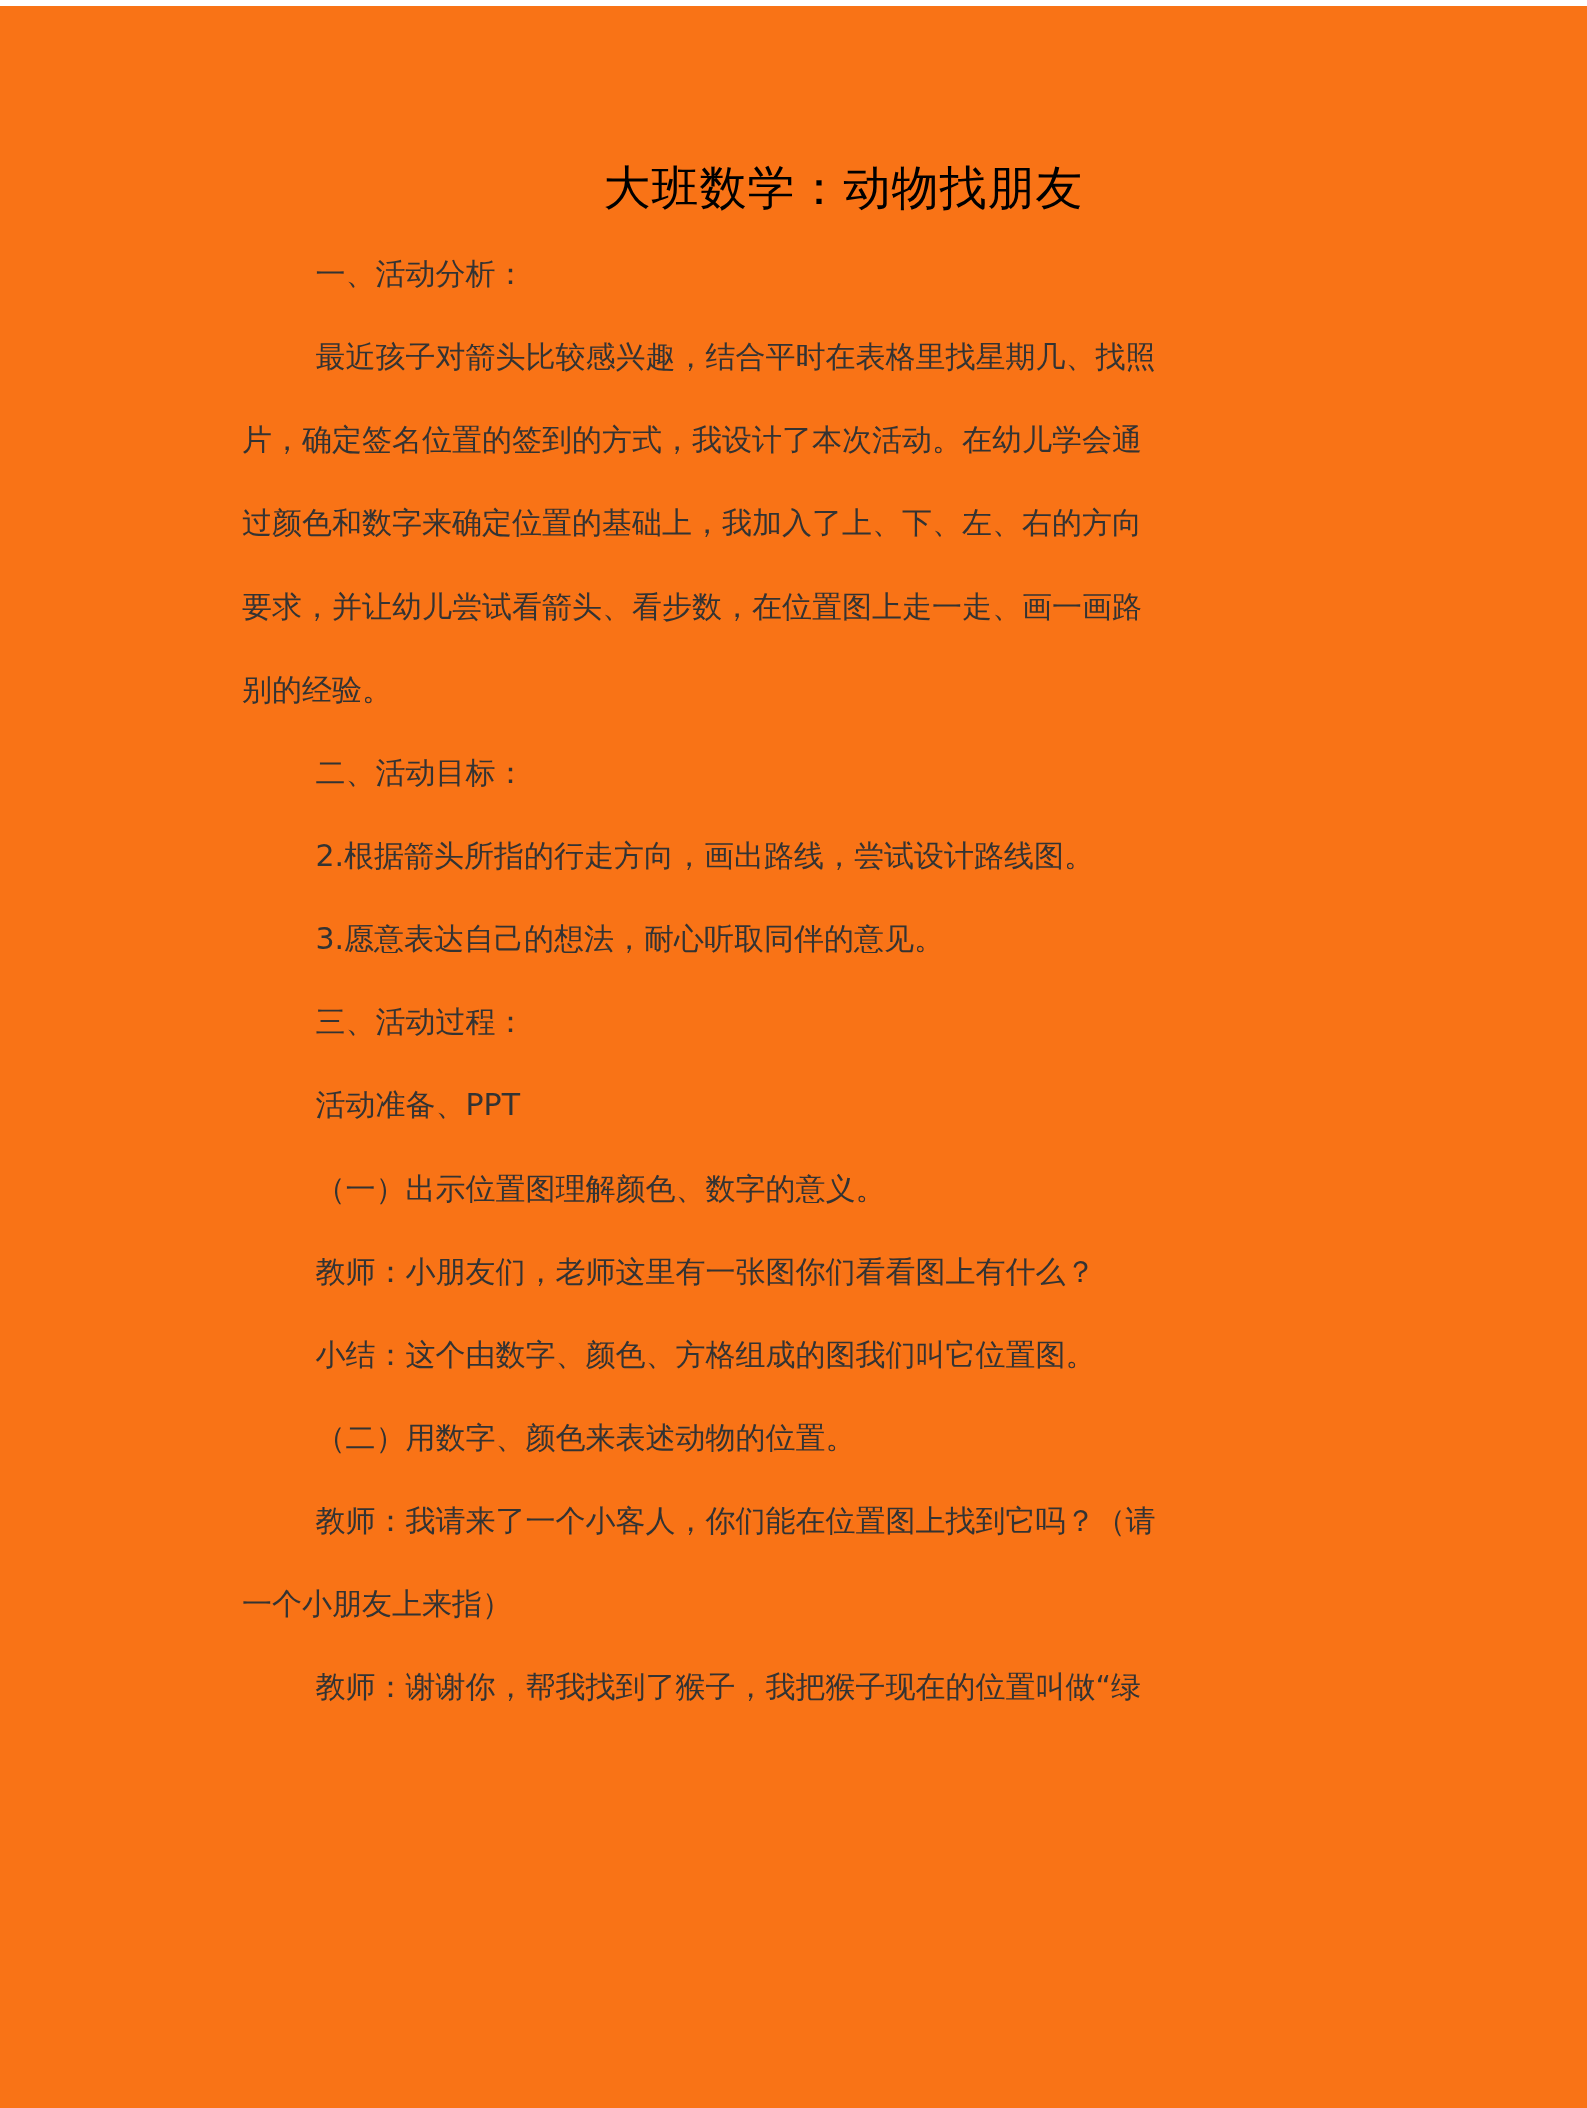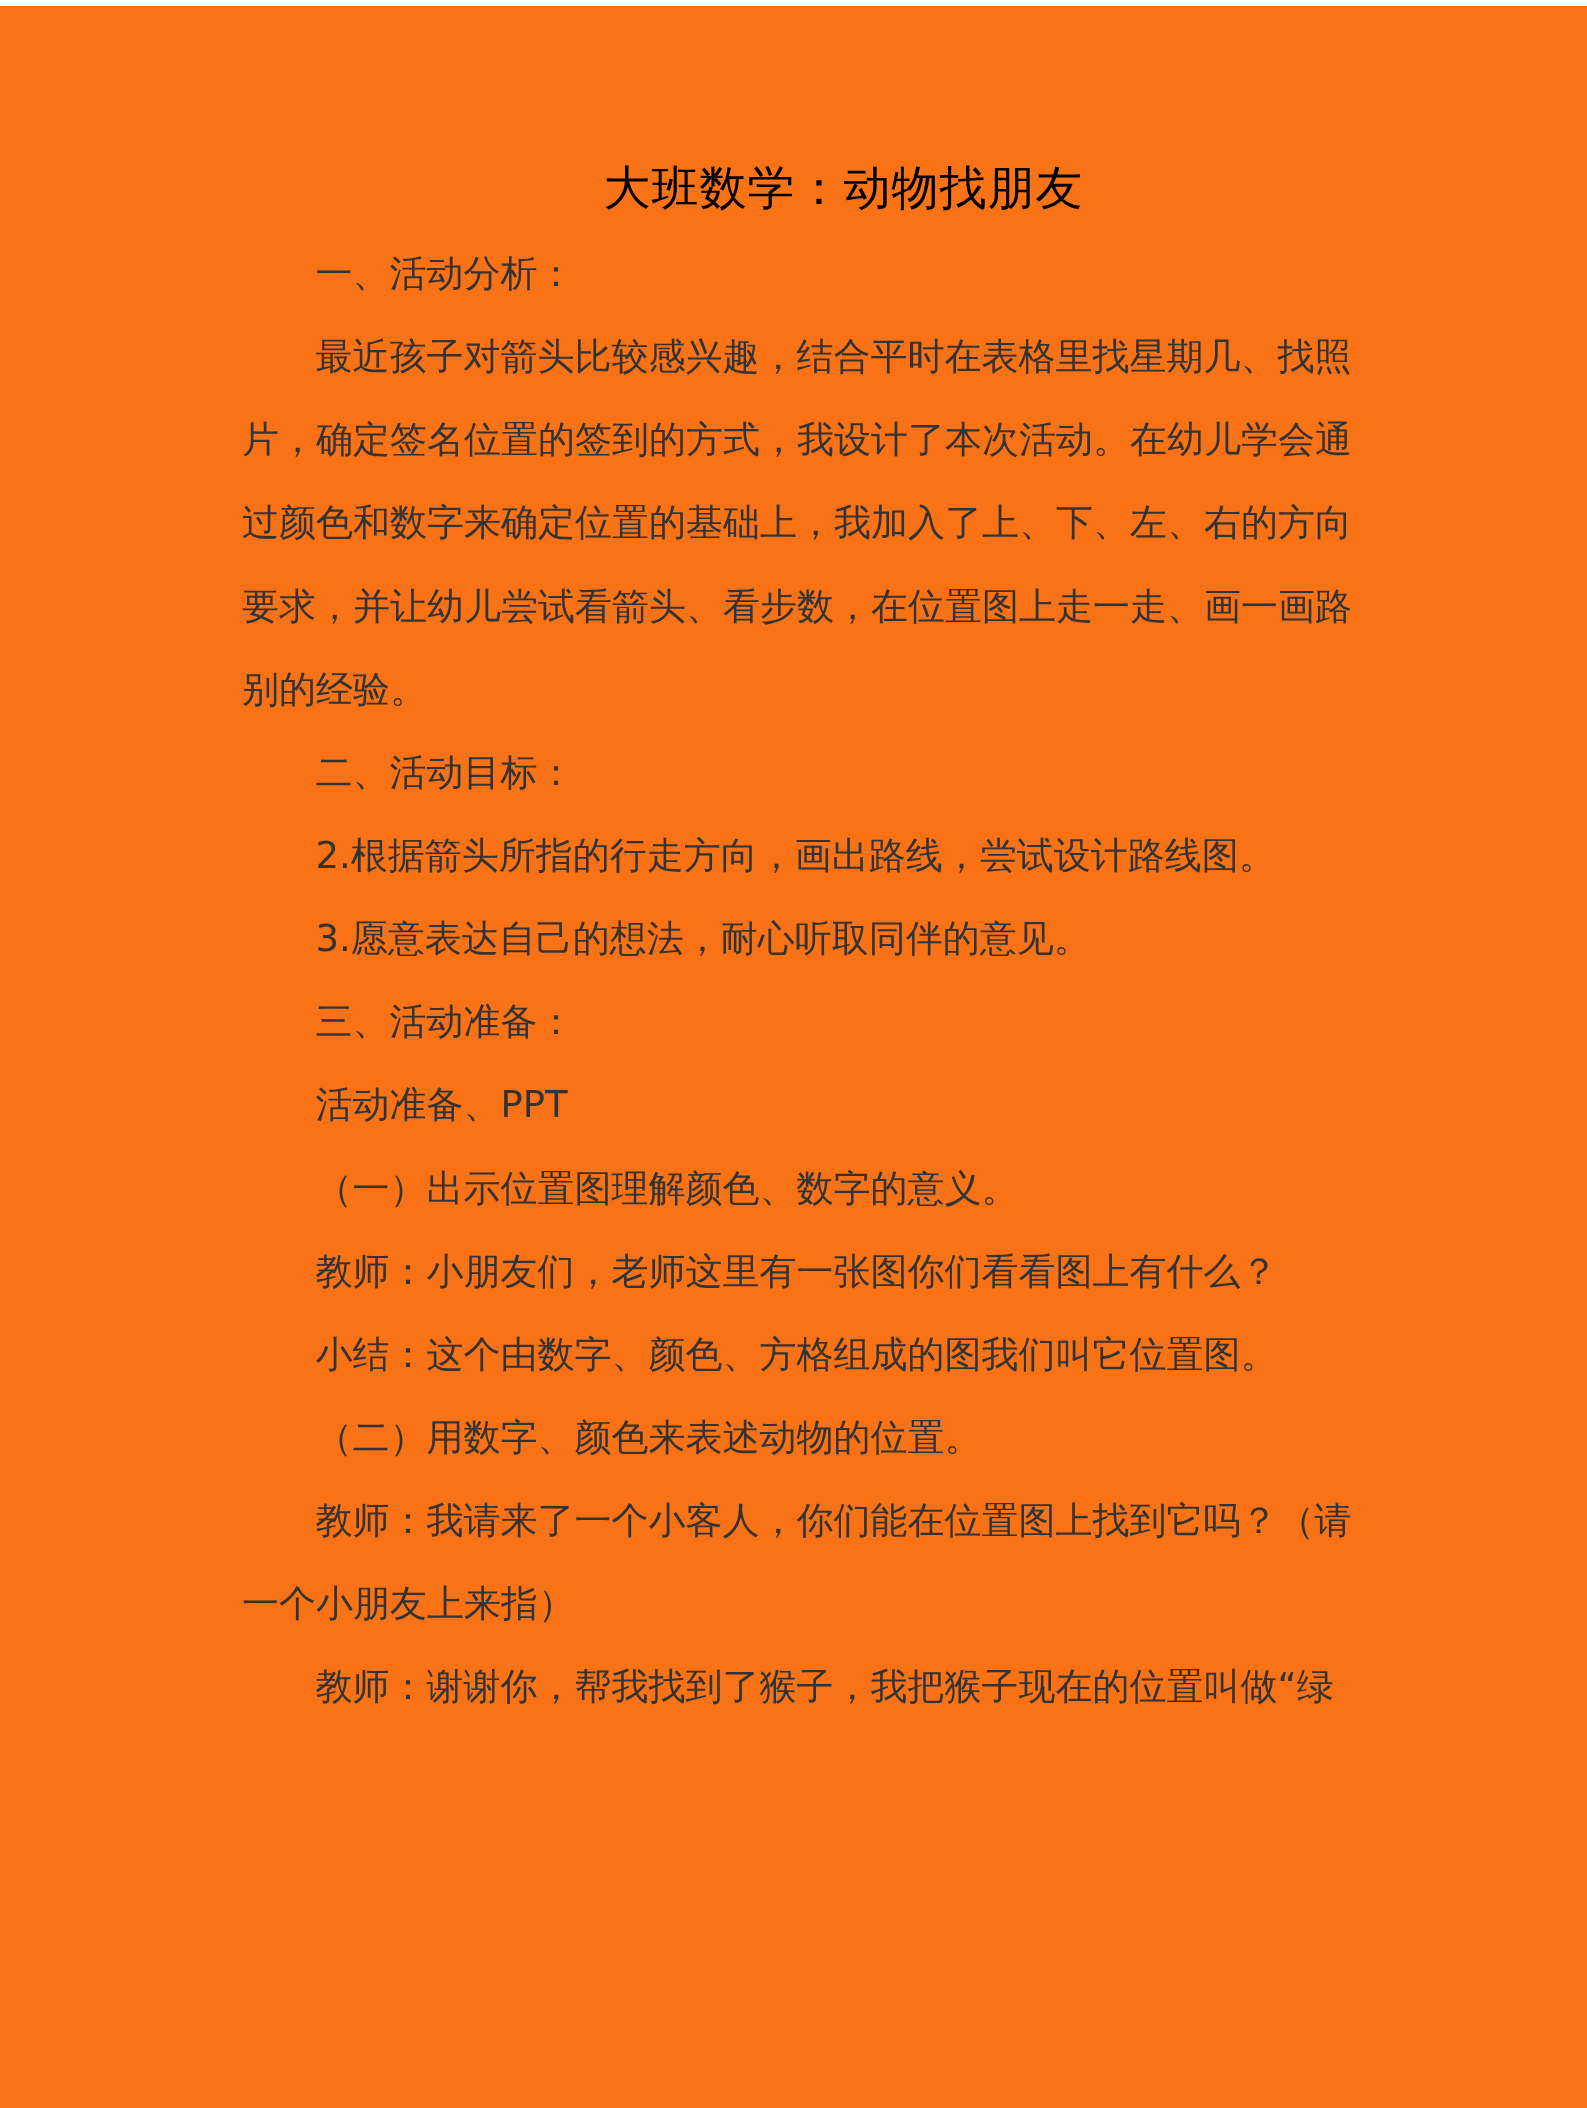--- a/index.html
+++ b/index.html
@@ -40,21 +40,21 @@
   .body {
     position: absolute;
     left: 242px;
     top: 226px;
     width: 1110px;
   }
   .line {
     display: block;
     height: 83.15px;
     line-height: 83.15px;
-    font-size: 37px;
+    font-size: 30px;
     color: #333333;
     white-space: nowrap;
     overflow: visible;
   }
   .indent {
     padding-left: 73.5px;
   }
   .heading {
     color: #333333;
   }
@@ -79,21 +79,21 @@
       </div>
     </div>
 
     <div>
       <span class="line indent heading">二、活动目标：</span>
       <span class="line indent">2.根据箭头所指的行走方向，画出路线，尝试设计路线图。</span>
       <span class="line indent">3.愿意表达自己的想法，耐心听取同伴的意见。</span>
     </div>
 
     <div>
-      <span class="line indent heading">三、活动准备：</span>
+      <span class="line indent heading">三、活动过程：</span>
       <span class="line indent">活动准备、PPT</span>
     </div>
 
     <div>
       <span class="line indent">（一）出示位置图理解颜色、数字的意义。</span>
       <span class="line indent">教师：小朋友们，老师这里有一张图你们看看图上有什么？</span>
       <span class="line indent">小结：这个由数字、颜色、方格组成的图我们叫它位置图。</span>
       <span class="line indent">（二）用数字、颜色来表述动物的位置。</span>
       <div>
         <span class="line indent">教师：我请来了一个小客人，你们能在位置图上找到它吗？（请</span>

